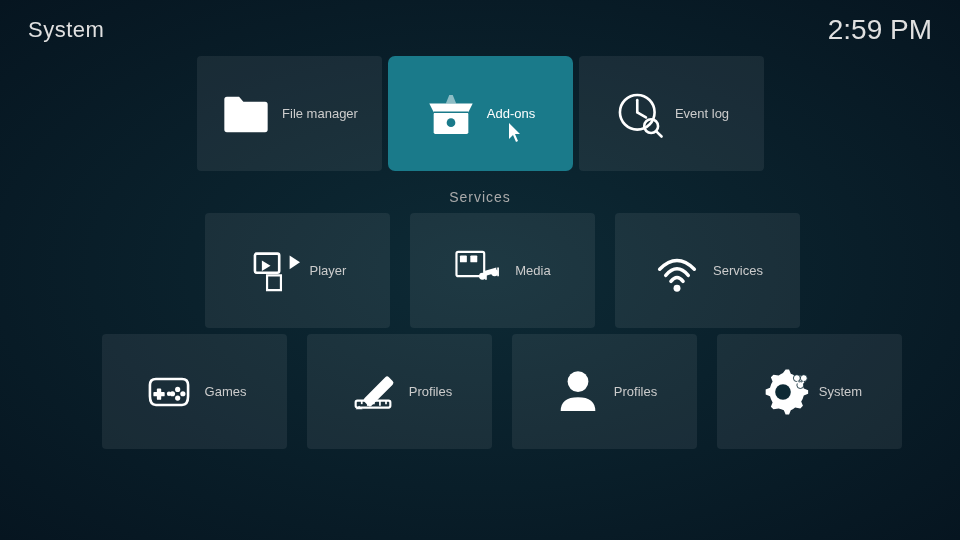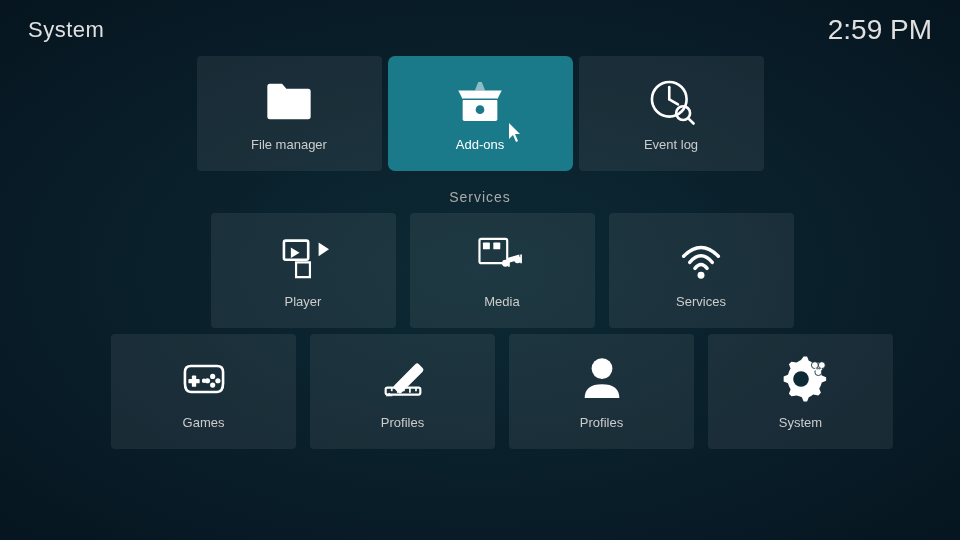--- a/index.html
+++ b/index.html
@@ -39,21 +39,21 @@
     .top-row {
       display: flex;
       justify-content: center;
       gap: 6px;
       padding: 0 20px;
       margin-bottom: 0px;
     }
 
     .tile {
       display: flex;
-      flex-direction: column;
+      flex-direction: row;
       align-items: center;
       justify-content: center;
       width: 185px;
       height: 115px;
       background-color: rgba(255,255,255,0.07);
       border-radius: 4px;
       cursor: pointer;
       transition: background 0.2s;
       gap: 10px;
     }
@@ -83,21 +83,21 @@
       font-size: 14px;
       font-weight: 400;
       color: #aaaaaa;
       letter-spacing: 1px;
       padding: 8px 0;
     }
 
     .settings-grid {
       display: flex;
       justify-content: center;
-      gap: 14px;
+      gap: 20px;
       padding: 0 20px;
       margin-bottom: 6px;
       margin-left: 44px;
     }
 
     
     .icon-svg {
       width: 52px;
       height: 52px;
     }

